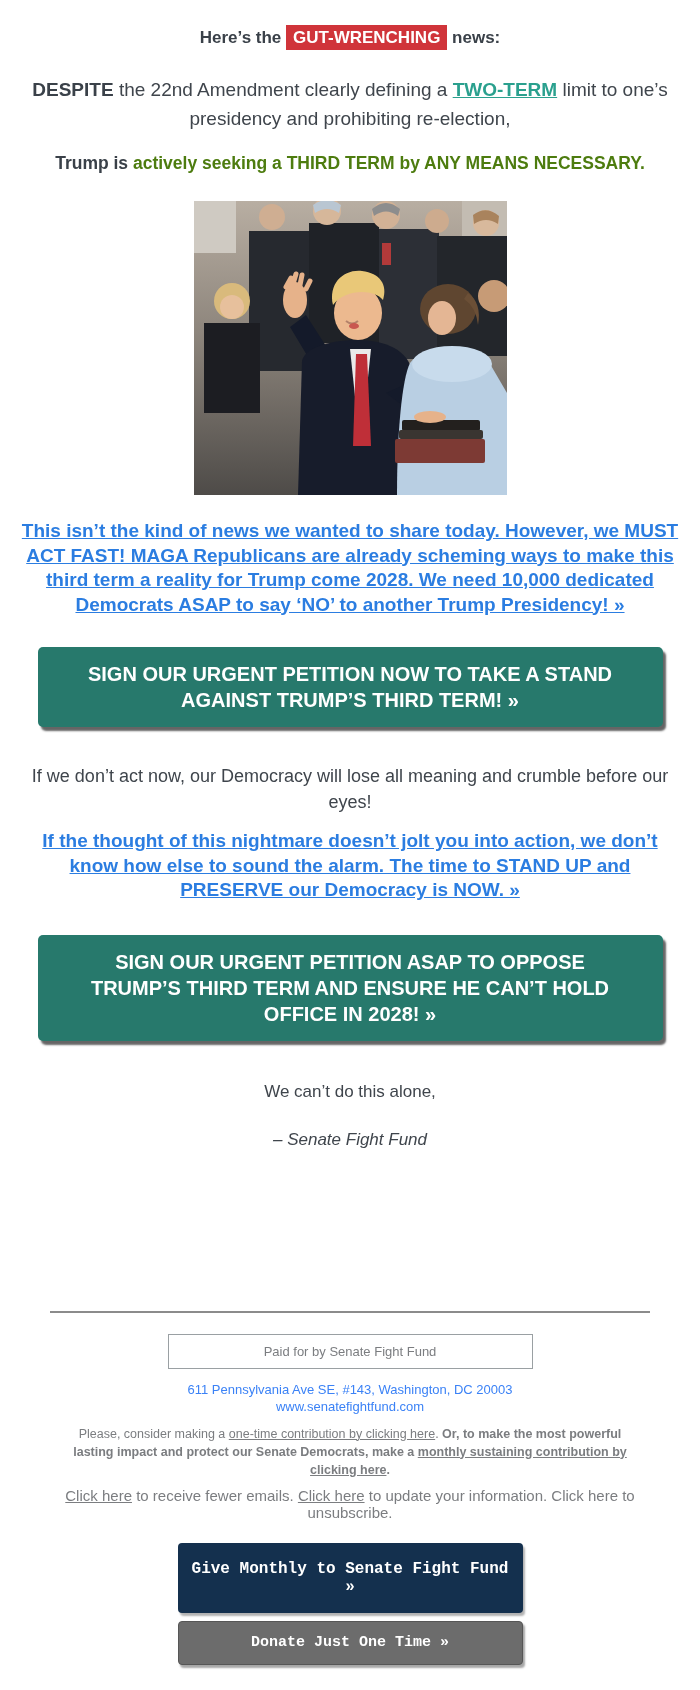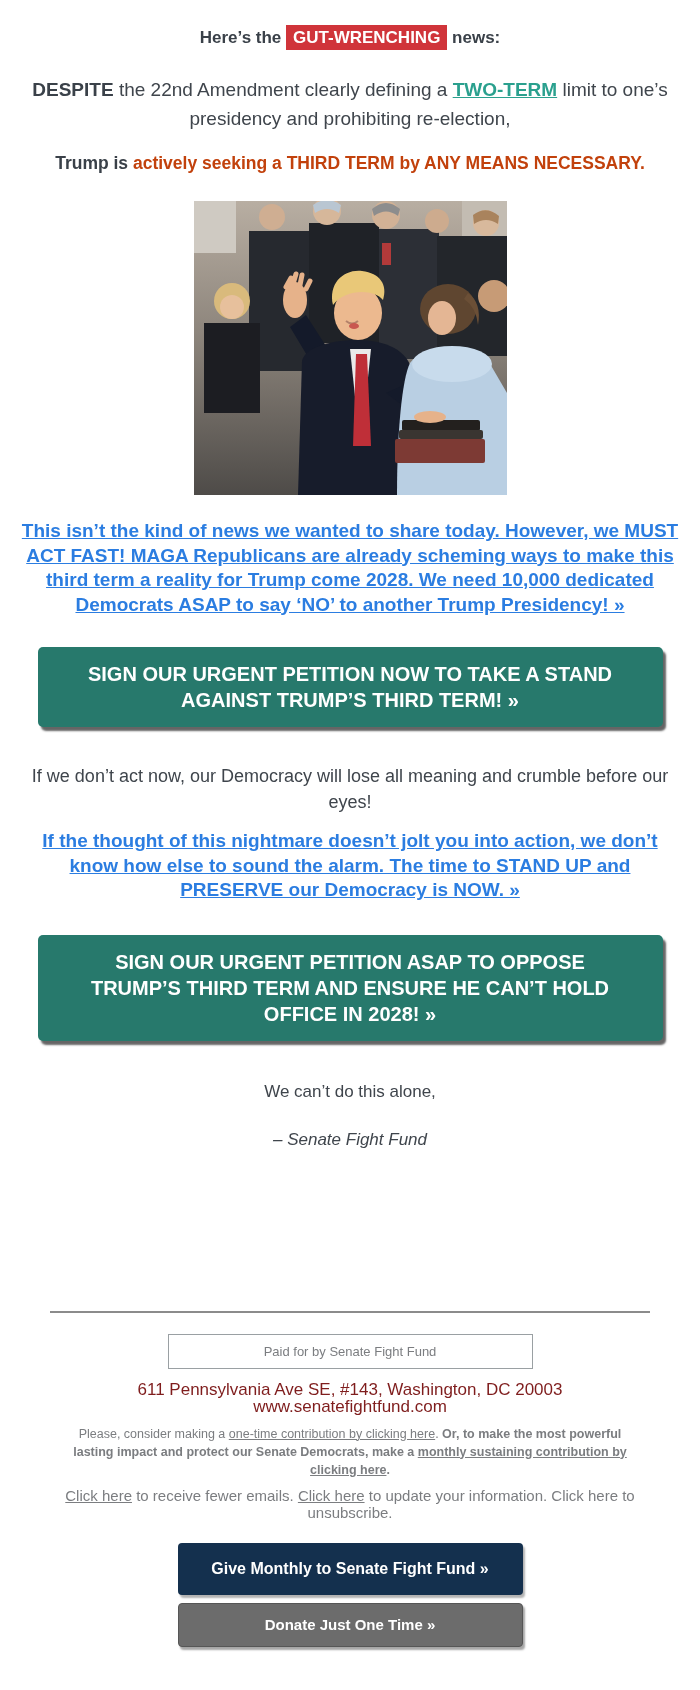--- a/index.html
+++ b/index.html
@@ -16,21 +16,21 @@
   
   .headline{margin:25px 30px 0;font-size:17px;font-weight:bold;color:#3a4149;line-height:26px;}
   .hl-red{background:#d0343a;color:#ffffff;padding:3px 7px;}
   
   .intro{margin:24px 32px 0;font-size:19px;color:#3f454c;line-height:29px;}
   .intro .lead{font-weight:bold;color:#3a4149;}
   .teal-link{color:#2aa08e;font-weight:bold;text-decoration:underline;cursor:pointer;}
   
   .warning{margin:18px 20px 0;font-size:17.5px;font-weight:bold;line-height:24px;}
   .warning .dark{color:#3a4149;}
-  .warning .red{color:#c2410c;}
+  .warning .red{color:#4d7c0f;}
   
   .photo-wrap{width:313px;height:294px;margin:26px auto 0;}
   .photo-wrap svg{display:block;}
   
   .link-para{display:block;font-weight:bold;color:#2b7de1;text-decoration:underline;font-size:19px;line-height:24.5px;cursor:pointer;}
   .link1{margin:24px 20px 0;}
   .link2{margin:14px 28px 0;}
   
   .cta{
     display:block;width:625px;margin:30px auto 0;
@@ -44,29 +44,29 @@
   }
   .cta2{margin-top:32px;}
   
   .urgency{margin:36px 28px 0;font-size:18px;color:#3f454c;line-height:26px;}
   
   .closing-line{margin:40px 0 0;font-size:17px;color:#3f454c;line-height:22px;}
   .signature{margin:26px 0 0;font-size:17px;color:#3f454c;font-style:italic;line-height:22px;}
   
   .divider{width:600px;margin:160px auto 0;border:none;border-top:2px solid #8b8b8b;}
   .paidfor{width:365px;margin:21px auto 0;border:1px solid #9aa0a3;padding:9px 5px;font-size:13px;color:#7b7d80;box-sizing:border-box;}
-  .address-block{margin:12px 40px 0;font-size:17px;color:#7f1d1d;line-height:17px;}
+  .address-block{margin:12px 40px 0;font-size:13px;color:#3b82f6;line-height:17px;}
   .disclaimer{margin:10px 68px 0;font-size:12.5px;color:#7b7d80;line-height:18px;}
   .disclaimer .bold{font-weight:bold;}
   .u{text-decoration:underline;cursor:pointer;}
   .prefs{margin:8px 40px 0;font-size:15px;color:#7b7d80;line-height:17px;}
   
   .btn-bottom{
     display:block;margin:22px auto 0;width:345px;
-    font-family:Liberation Sans, sans-serif;
+    font-family:Liberation Mono, monospace;
     color:#ffffff;font-weight:bold;text-align:center;
     border-radius:4px;box-sizing:border-box;cursor:pointer;
   }
   .btn-monthly{background:#14304e;border:none;font-size:16px;line-height:18px;padding:17px 10px;box-shadow:2px 3px 2px rgba(0,0,0,0.3);}
   .btn-once{background:#6c6c6c;border:1px solid #565656;font-size:15px;line-height:18px;padding:12px 10px;margin-top:8px;box-shadow:2px 3px 2px rgba(0,0,0,0.35);}
 </style>
 </head>
 <body>
 
 <div class="email">

